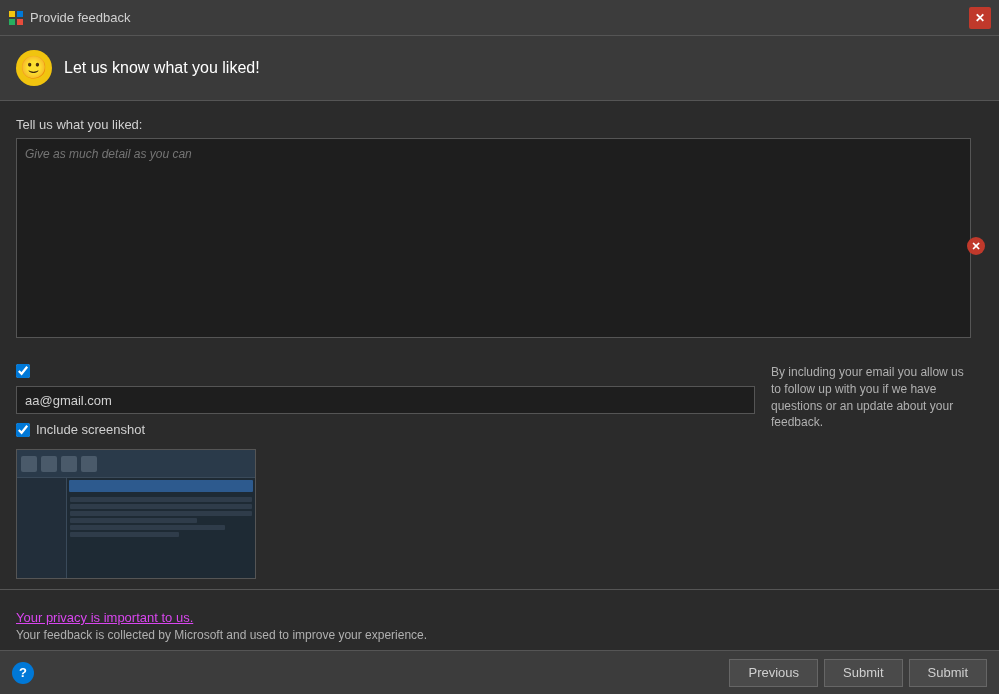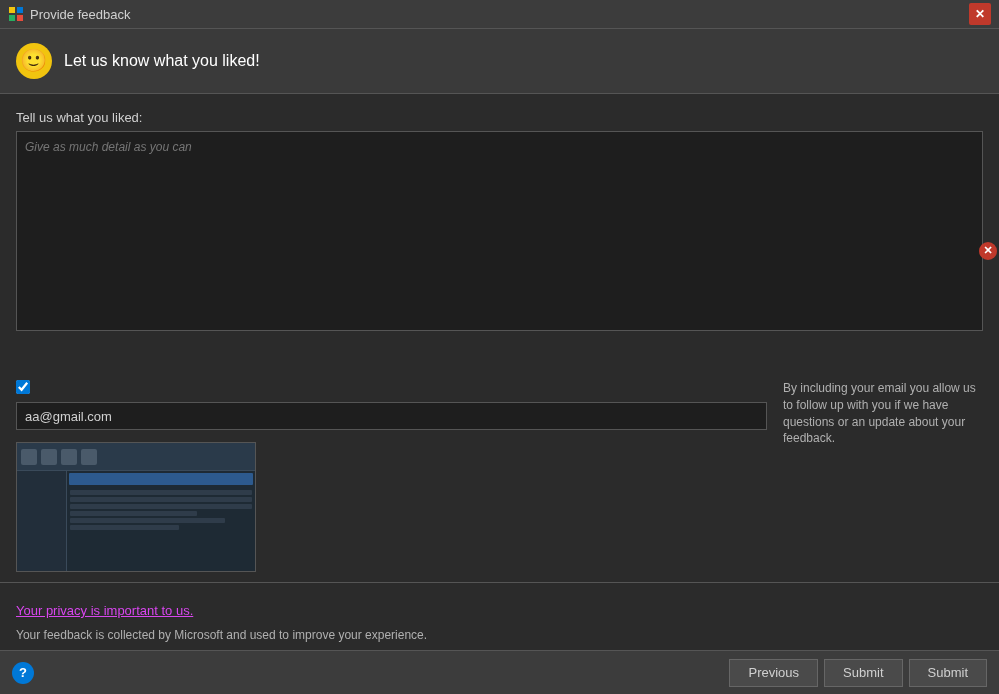--- a/index.html
+++ b/index.html
@@ -11,21 +11,21 @@
       font-family: 'Segoe UI', Tahoma, Geneva, Verdana, sans-serif;
       font-size: 13px;
       color: #d0d0d0;
       display: flex;
       flex-direction: column;
     }
 
     
     .title-bar {
       background: #3c3c3c;
-      height: 29px;
+      height: 36px;
       display: flex;
       align-items: center;
       justify-content: space-between;
       padding: 0 8px;
       border-bottom: 1px solid #555;
       flex-shrink: 0;
     }
 
     .title-bar-left {
       display: flex;
@@ -87,21 +87,21 @@
     .header-title {
       font-size: 16px;
       color: #ffffff;
       font-weight: normal;
     }
 
     
     .main-content {
       flex: 1;
       background: #2b2b2b;
-      padding: 16px 16px 10px 16px;
+      padding: 16px 28px 10px 16px;
       display: flex;
       flex-direction: column;
       overflow: hidden;
     }
 
     .feedback-label {
       font-size: 13px;
       color: #d0d0d0;
       margin-bottom: 6px;
     }
@@ -308,21 +308,21 @@
     .privacy-link {
       color: #d946ef;
       text-decoration: underline;
       cursor: pointer;
       font-size: 13px;
     }
 
     .privacy-text {
       font-size: 12px;
       color: #b0b0b0;
-      margin-top: 10px;
+      margin-top: 3px;
     }
 
     
     .footer {
       background: #3c3c3c;
       height: 44px;
       border-top: 1px solid #555;
       display: flex;
       align-items: center;
       justify-content: space-between;
@@ -401,20 +401,24 @@
 
   <div class="form-bottom">
     <div class="form-left">
 
       <div class="checkbox-row">
         <input type="checkbox" class="checkbox-input" id="contact-checkbox" checked="" style="">
       </div>
 
       <input type="email" class="email-input" value="aa@gmail.com" style="">
 
+      <div class="checkbox-row">
+        <input type="checkbox" class="checkbox-input" id="screenshot-checkbox" checked="" style="">
+        <label class="checkbox-label" for="screenshot-checkbox">Include screenshot</label>
+      </div>
 
       <div class="screenshot-preview">
         <div class="screenshot-placeholder">
           <div class="ss-toolbar">
             <div class="ss-toolbar-icon"></div>
             <div class="ss-toolbar-icon"></div>
             <div class="ss-toolbar-icon"></div>
             <div class="ss-toolbar-icon"></div>
           </div>
           <div class="ss-body">

